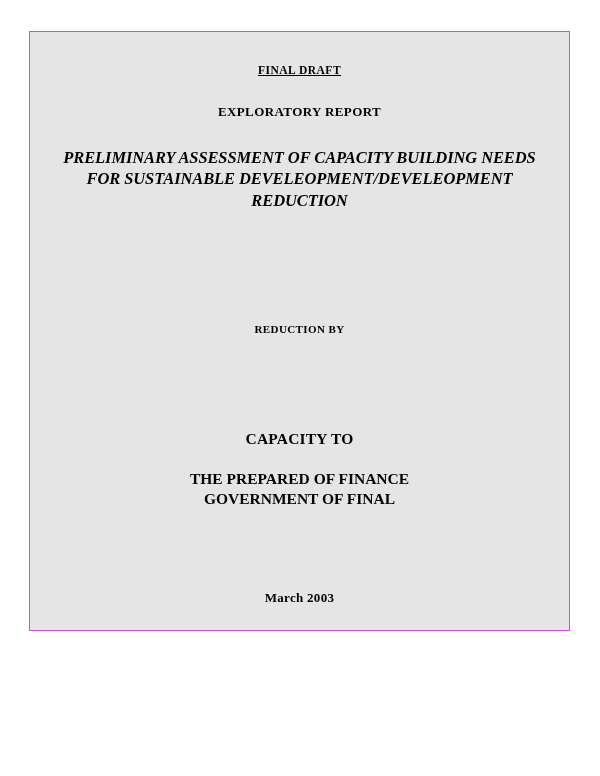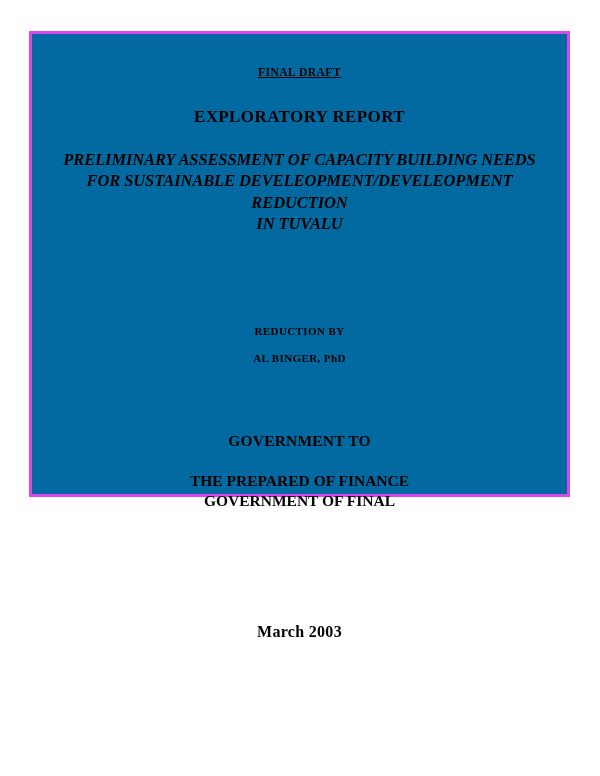--- a/index.html
+++ b/index.html
@@ -18,24 +18,24 @@
     position: relative;
     width: 600px;
     height: 776px;
     background: #ffffff;
   }
   .sheet {
     position: absolute;
     left: 29px;
     top: 31px;
     width: 541px;
-    height: 466px;
-    border: 3px solid #d946ef;
+    height: 600px;
+    border: 1px solid #d946ef;
     box-sizing: border-box;
-    background: #0369a1;
+    background: #e5e5e5;
   }
   .inner {
     position: absolute;
     left: 0;
     top: 0;
     width: 100%;
     height: 100%;
     box-sizing: border-box;
     padding: 0 14px;
   }
@@ -53,21 +53,21 @@
     letter-spacing: 0.5px;
   }
   .draft span {
     text-decoration: underline;
   }
   .subtitle {
     position: absolute;
     left: 0;
     right: 0;
     top: 72px;
-    font-size: 17px;
+    font-size: 13px;
     letter-spacing: 0.4px;
   }
   .maintitle {
     position: absolute;
     left: 10px;
     right: 10px;
     top: 115px;
     font-size: 16.5px;
     line-height: 1.55;
     letter-spacing: -0.1px;
@@ -103,48 +103,45 @@
     right: 0;
     top: 437px;
     font-size: 15.5px;
     line-height: 1.35;
   }
   .date {
     position: absolute;
     left: 0;
     right: 0;
     top: 558px;
-    font-size: 16px;
+    font-size: 13px;
     letter-spacing: 0.3px;
-    margin-top: 30px;
   }
 </style>
 </head>
 <body>
 
 <div class="page">
   <div class="sheet">
     <div class="inner">
 
       <div class="line draft">
         <span>FINAL DRAFT</span>
       </div>
 
       <div class="line subtitle">EXPLORATORY REPORT</div>
 
       <div class="maintitle">
         <div class="line">PRELIMINARY ASSESSMENT OF CAPACITY BUILDING NEEDS</div>
         <div class="line">FOR SUSTAINABLE DEVELEOPMENT/DEVELEOPMENT REDUCTION</div>
-        <div class="line">IN TUVALU</div>
       </div>
 
       <div class="line prepared-by">REDUCTION BY</div>
-      <div class="line author">AL BINGER, PhD</div>
 
-      <div class="line submitted-to">GOVERNMENT TO</div>
+      <div class="line submitted-to">CAPACITY TO</div>
 
       <div class="recipient">
         <div class="line">THE PREPARED OF FINANCE</div>
         <div class="line">GOVERNMENT OF FINAL</div>
       </div>
 
       <div class="line date">March 2003</div>
 
     </div>
   </div>

